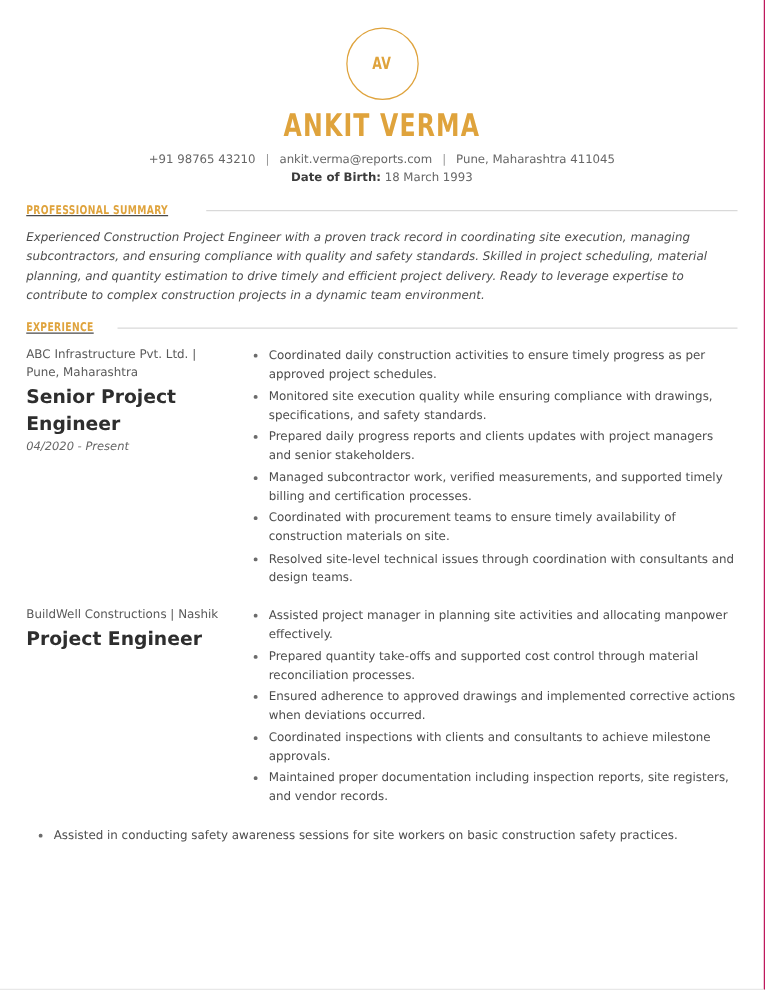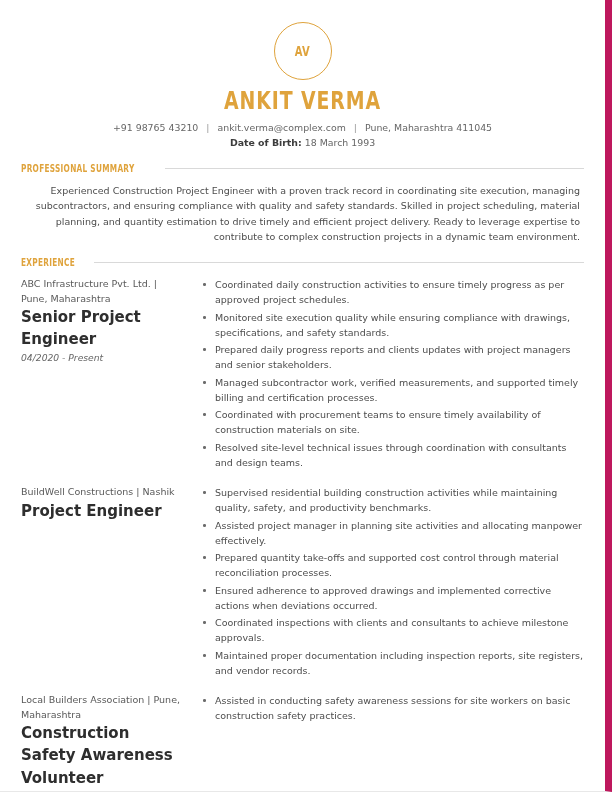--- a/index.html
+++ b/index.html
@@ -6,21 +6,21 @@
     margin: 0;
     padding: 0;
     background: #ffffff;
   }
   .page {
     position: relative;
     width: 612px;
     height: 792px;
     background: #ffffff;
     box-sizing: border-box;
-    border-right: 7px solid #be185d;
+    border-right: 1px solid #be185d;
     border-bottom: 1px solid #e8e8e8;
     overflow: hidden;
     font-family: "DejaVu Sans", "Liberation Sans", sans-serif;
     color: #4a4a4a;
   }
   .inner {
     padding: 18px 21px 0 21px;
   }
 
   
@@ -72,20 +72,21 @@
     color: #666666;
     line-height: 1.5;
   }
   .dob-label { font-weight: 700; color: #3c3c3c; text-align: right; }
 
   
   .section-head {
     display: flex;
     align-items: center;
     margin: 13px 0 9px 0;
+    text-decoration: underline;
   }
   .section-title {
     font-family: "DejaVu Sans Condensed", "Liberation Sans Narrow", "Liberation Sans", sans-serif;
     font-weight: 700;
     font-size: 9.6px;
     letter-spacing: 0.35px;
     color: #dfa33c;
     text-transform: uppercase;
     transform: scaleX(0.85);
     transform-origin: left center;
@@ -96,23 +97,24 @@
     height: 1px;
     background: #d9d9d9;
     margin-left: 10px;
   }
 
   
   .summary {
     font-size: 9.5px;
     line-height: 1.62;
     color: #4d4d4d;
-    text-align: right;
+    text-align: left;
     margin: 0 0 4px 0;
     padding-right: 4px;
+    font-style: italic;
   }
 
   
   .entry {
     display: flex;
     align-items: flex-start;
     margin-bottom: 13px;
   }
   .entry-meta {
     width: 172px;
@@ -172,21 +174,21 @@
   <div class="inner">
 
     <div class="header">
       <div class="avatar">
         <span class="avatar-initials">AV</span>
       </div>
       <div class="full-name">ANKIT VERMA</div>
       <div class="contact-line">
         <span>+91 98765 43210</span>
         <span class="contact-sep">|</span>
-        <span>ankit.verma@complex.com</span>
+        <span>ankit.verma@reports.com</span>
         <span class="contact-sep">|</span>
         <span>Pune, Maharashtra 411045</span>
       </div>
       <div class="dob-line">
         <span class="dob-label">Date of Birth:</span>
         <span>18 March 1993</span>
       </div>
     </div>
 
     <div class="section-head">
@@ -218,36 +220,30 @@
       </div>
     </div>
 
     <div class="entry">
       <div class="entry-meta">
         <div class="meta-org">BuildWell Constructions | Nashik</div>
         <div class="meta-role">Project Engineer</div>
       </div>
       <div class="entry-bullets">
         <ul class="bullets">
-          <li>Supervised residential building construction activities while maintaining quality, safety, and productivity benchmarks.</li>
           <li>Assisted project manager in planning site activities and allocating manpower effectively.</li>
           <li>Prepared quantity take-offs and supported cost control through material reconciliation processes.</li>
           <li>Ensured adherence to approved drawings and implemented corrective actions when deviations occurred.</li>
           <li>Coordinated inspections with clients and consultants to achieve milestone approvals.</li>
           <li>Maintained proper documentation including inspection reports, site registers, and vendor records.</li>
         </ul>
       </div>
     </div>
 
     <div class="entry">
-      <div class="entry-meta">
-        <div class="meta-org">Local Builders Association | Pune, Maharashtra</div>
-        <div class="meta-role">Construction Safety Awareness Volunteer</div>
-        <div class="meta-dates">06/2018 - 08/2018</div>
-      </div>
       <div class="entry-bullets">
         <ul class="bullets">
           <li>Assisted in conducting safety awareness sessions for site workers on basic construction safety practices.</li>
         </ul>
       </div>
     </div>
 
   </div>
 </div>
 

